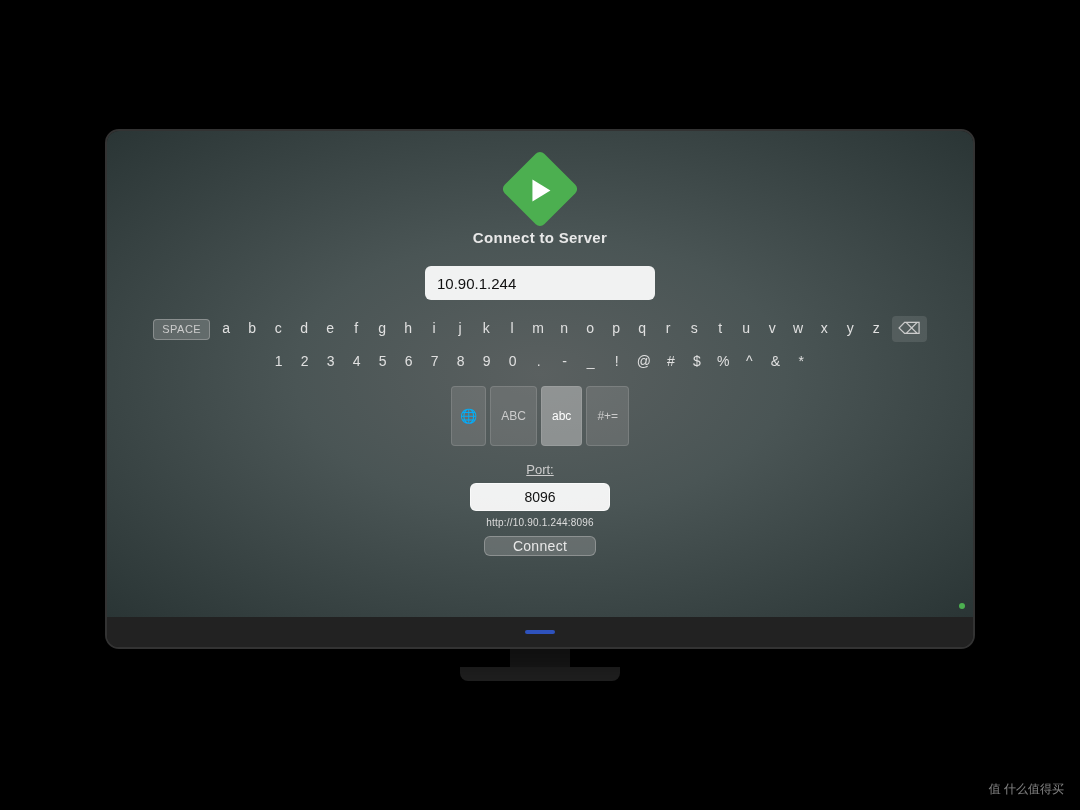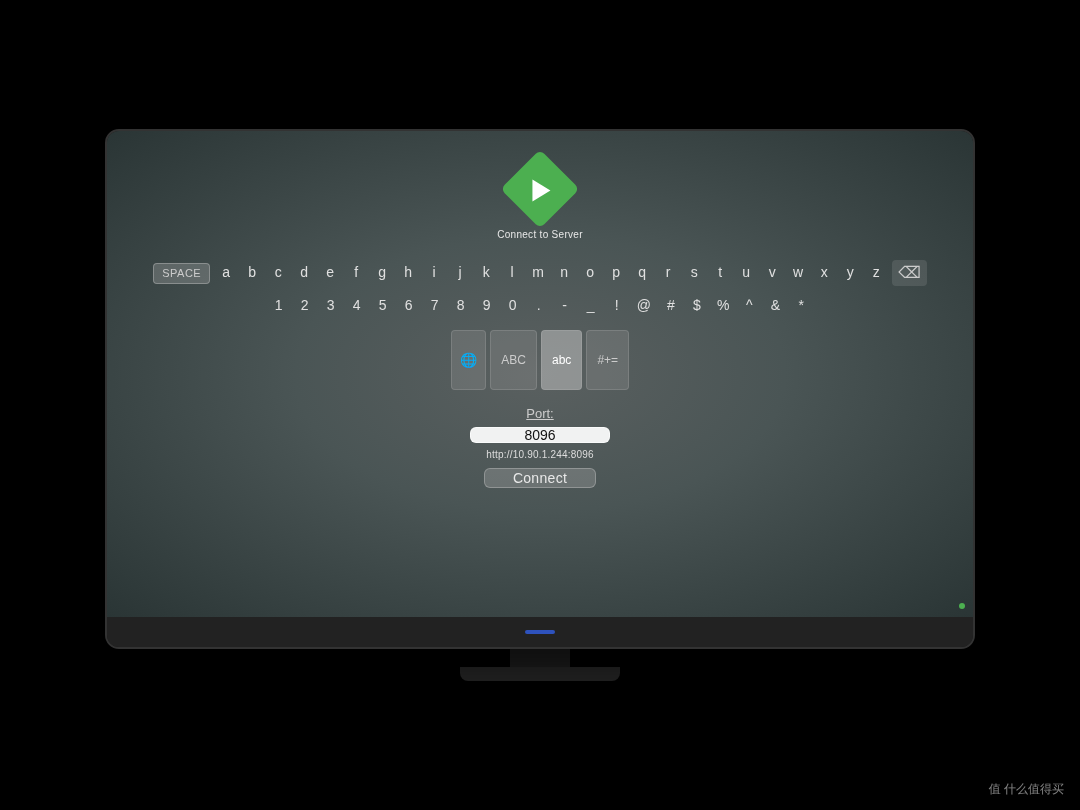--- a/index.html
+++ b/index.html
@@ -104,22 +104,22 @@
       height: 0;
       border-top: 11px solid transparent;
       border-bottom: 11px solid transparent;
       border-left: 18px solid white;
       transform: rotate(-45deg);
       margin-left: 4px;
     }
 
     .app-title {
       color: #e8e8e8;
-      font-size: 10px;
-      font-weight: 400;
+      font-size: 15px;
+      font-weight: 700;
       margin-bottom: 20px;
       letter-spacing: 0.3px;
     }
 
     
     .ip-input-wrapper {
       margin-bottom: 16px;
     }
 
     .ip-input {
@@ -215,21 +215,21 @@
     }
 
     .port-label {
       color: #ccc;
       font-size: 13px;
       text-decoration: underline;
     }
 
     .port-input {
       width: 140px;
-      height: 16px;
+      height: 28px;
       background: rgba(255,255,255,0.92);
       border: 1px solid rgba(255,255,255,0.6);
       border-radius: 6px;
       padding: 0 12px;
       font-size: 14px;
       color: #111;
       text-align: center;
       outline: none;
     }
 
@@ -286,20 +286,23 @@
     <div class="tv-screen">
 
       <div class="app-logo">
         <div class="logo-diamond">
           <div class="logo-play"></div>
         </div>
       </div>
 
       <div class="app-title">Connect to Server</div>
 
+      <div class="ip-input-wrapper">
+        <input class="ip-input" type="text" value="10.90.1.244" style="">
+      </div>
 
       <div class="keyboard">
 
         <div class="keyboard-row">
           <span class="key key-space">SPACE</span>
           <span class="key">a</span>
           <span class="key">b</span>
           <span class="key">c</span>
           <span class="key">d</span>
           <span class="key">e</span>

